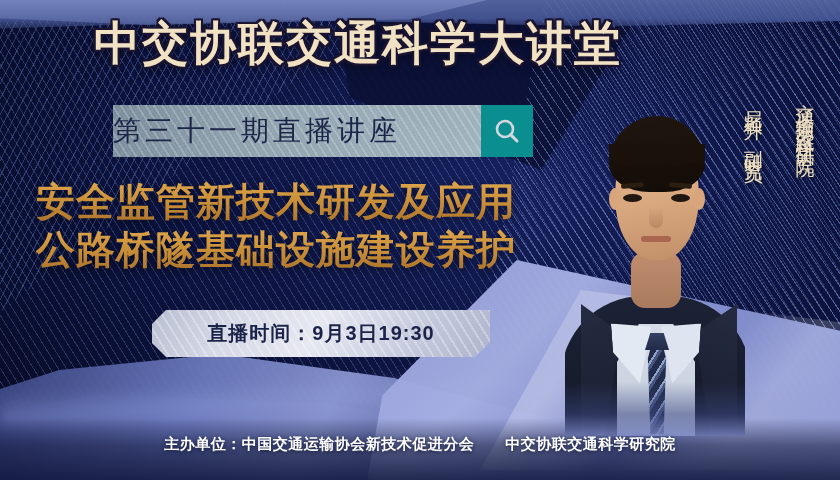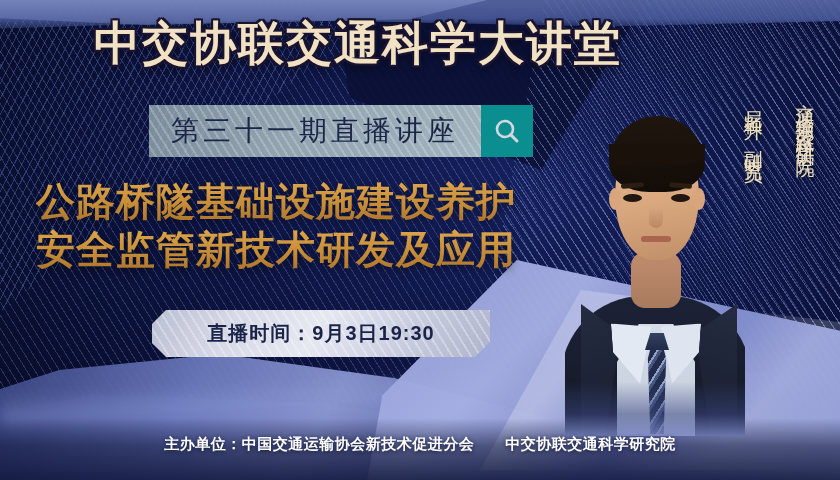--- a/index.html
+++ b/index.html
@@ -135,22 +135,22 @@
 
   
   .sub-bar{
     position:absolute;left:113px;top:105px;
     width:420px;height:52px;
     display:flex;align-items:stretch;
   }
   .sub-bar-body{
     flex:1;
     background:linear-gradient(100deg,rgba(150,170,178,.80) 0%,rgba(166,186,192,.86) 40%,rgba(176,196,202,.90) 100%);
-    display:flex;align-items:center;justify-content:center;
-    position:relative;overflow:hidden;margin-left:36px;
+    display:flex;align-items:center;
+    position:relative;overflow:hidden;
   }
   .sub-bar-body::after{
     content:"";position:absolute;inset:0;
     background:repeating-linear-gradient(58deg,
       rgba(255,255,255,0) 0px,rgba(255,255,255,0) 5px,
       rgba(255,255,255,.20) 5px,rgba(255,255,255,.20) 7px);
     pointer-events:none;
   }
   .sub-bar-text{
     position:relative;z-index:2;
@@ -383,22 +383,22 @@
     </div>
     <div class="sub-bar-icon">
       <svg width="30" height="30" viewBox="0 0 30 30" aria-hidden="true">
         <circle cx="13" cy="13" r="8" fill="none" stroke="#d3d8de" stroke-width="2.6"></circle>
         <line x1="18.6" y1="18.6" x2="25" y2="25" stroke="#d3d8de" stroke-width="3" stroke-linecap="round"></line>
       </svg>
     </div>
   </div>
 
   <div class="headline">
+    <div class="headline-line">安全监管新技术研发及应用</div>
     <div class="headline-line">公路桥隧基础设施建设养护</div>
-    <div class="headline-line">安全监管新技术研发及应用</div>
   </div>
 
   <div class="time-bar">
     <span class="time-text">直播时间：9月3日19:30</span>
   </div>
 
   <div class="vtext v-inst">交通运输部公路科学研究院</div>
   <div class="vtext v-name">尼颖升　副研究员</div>
 
   <div class="footer">主办单位：中国交通运输协会新技术促进分会　　中交协联交通科学研究院</div>

